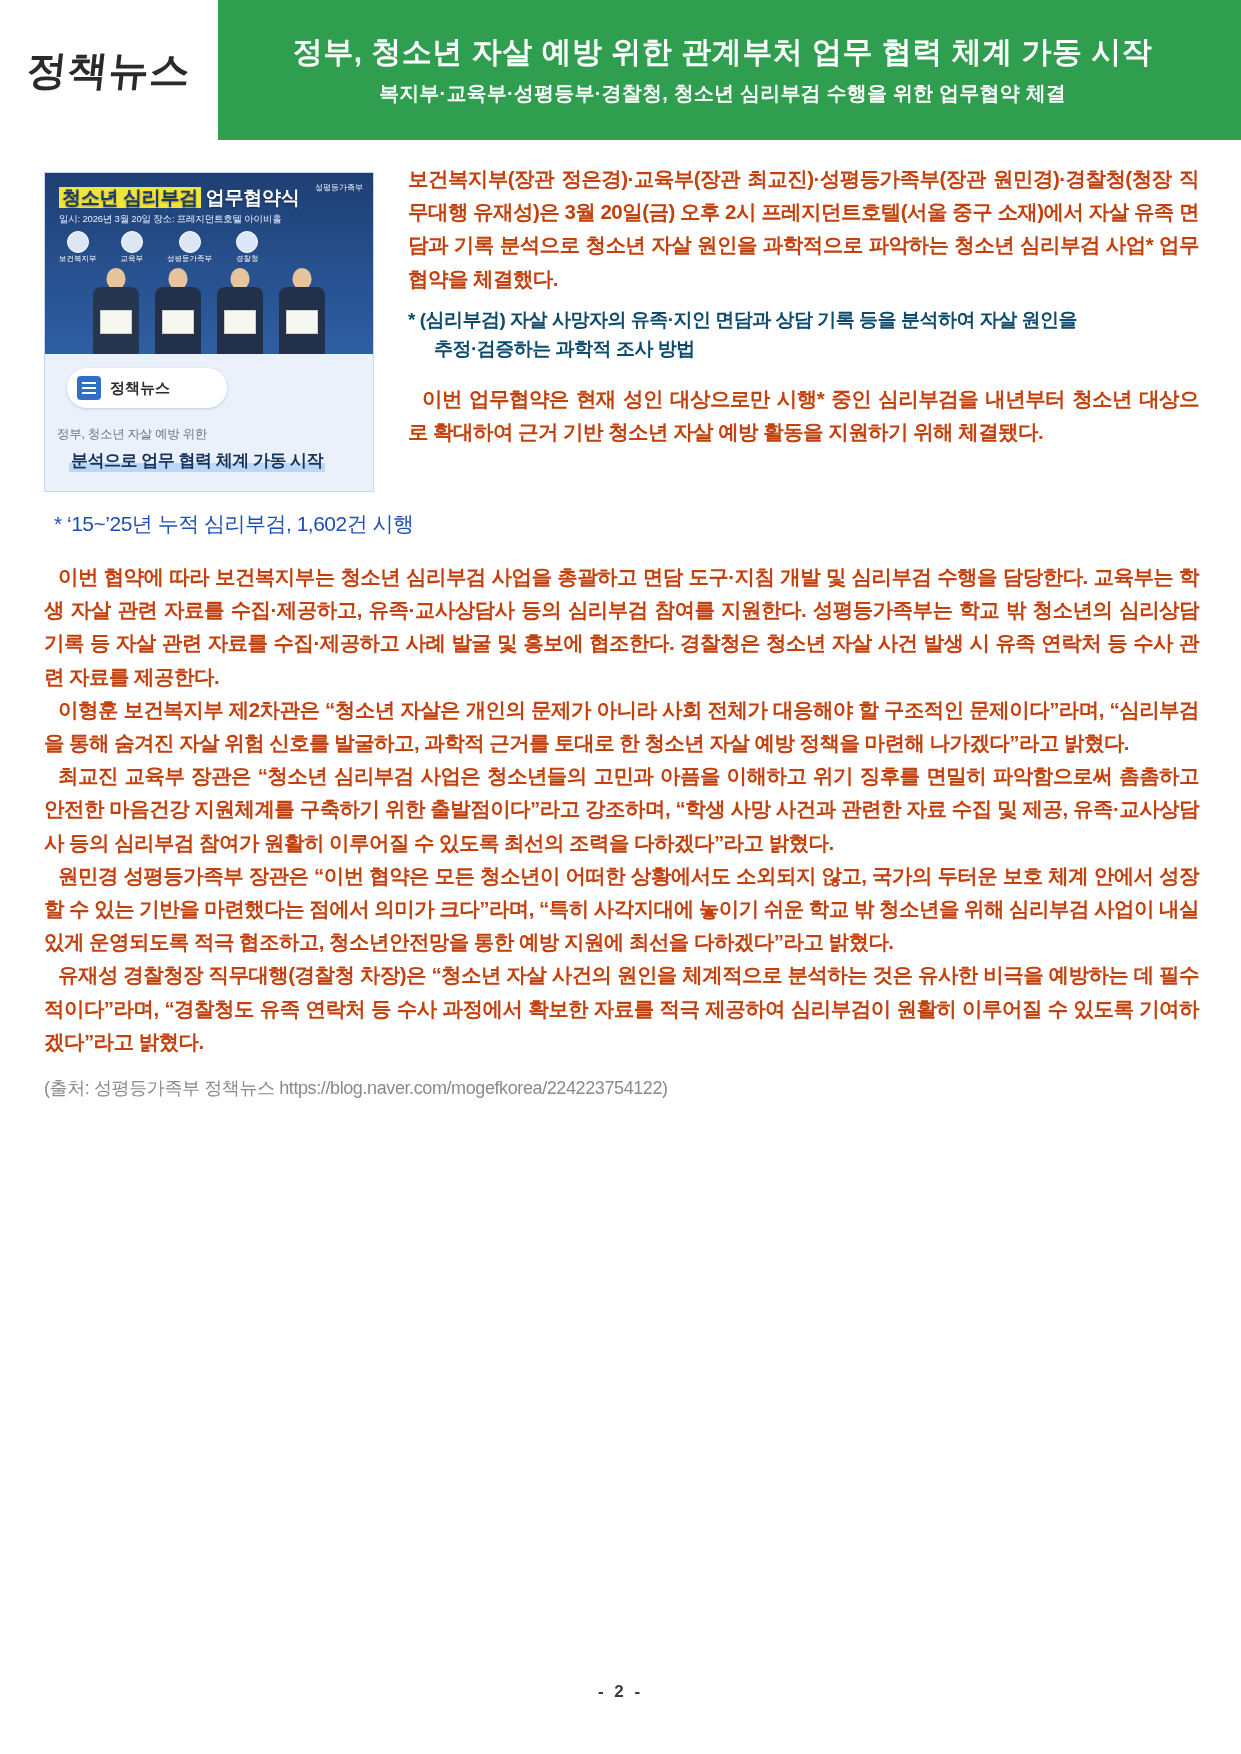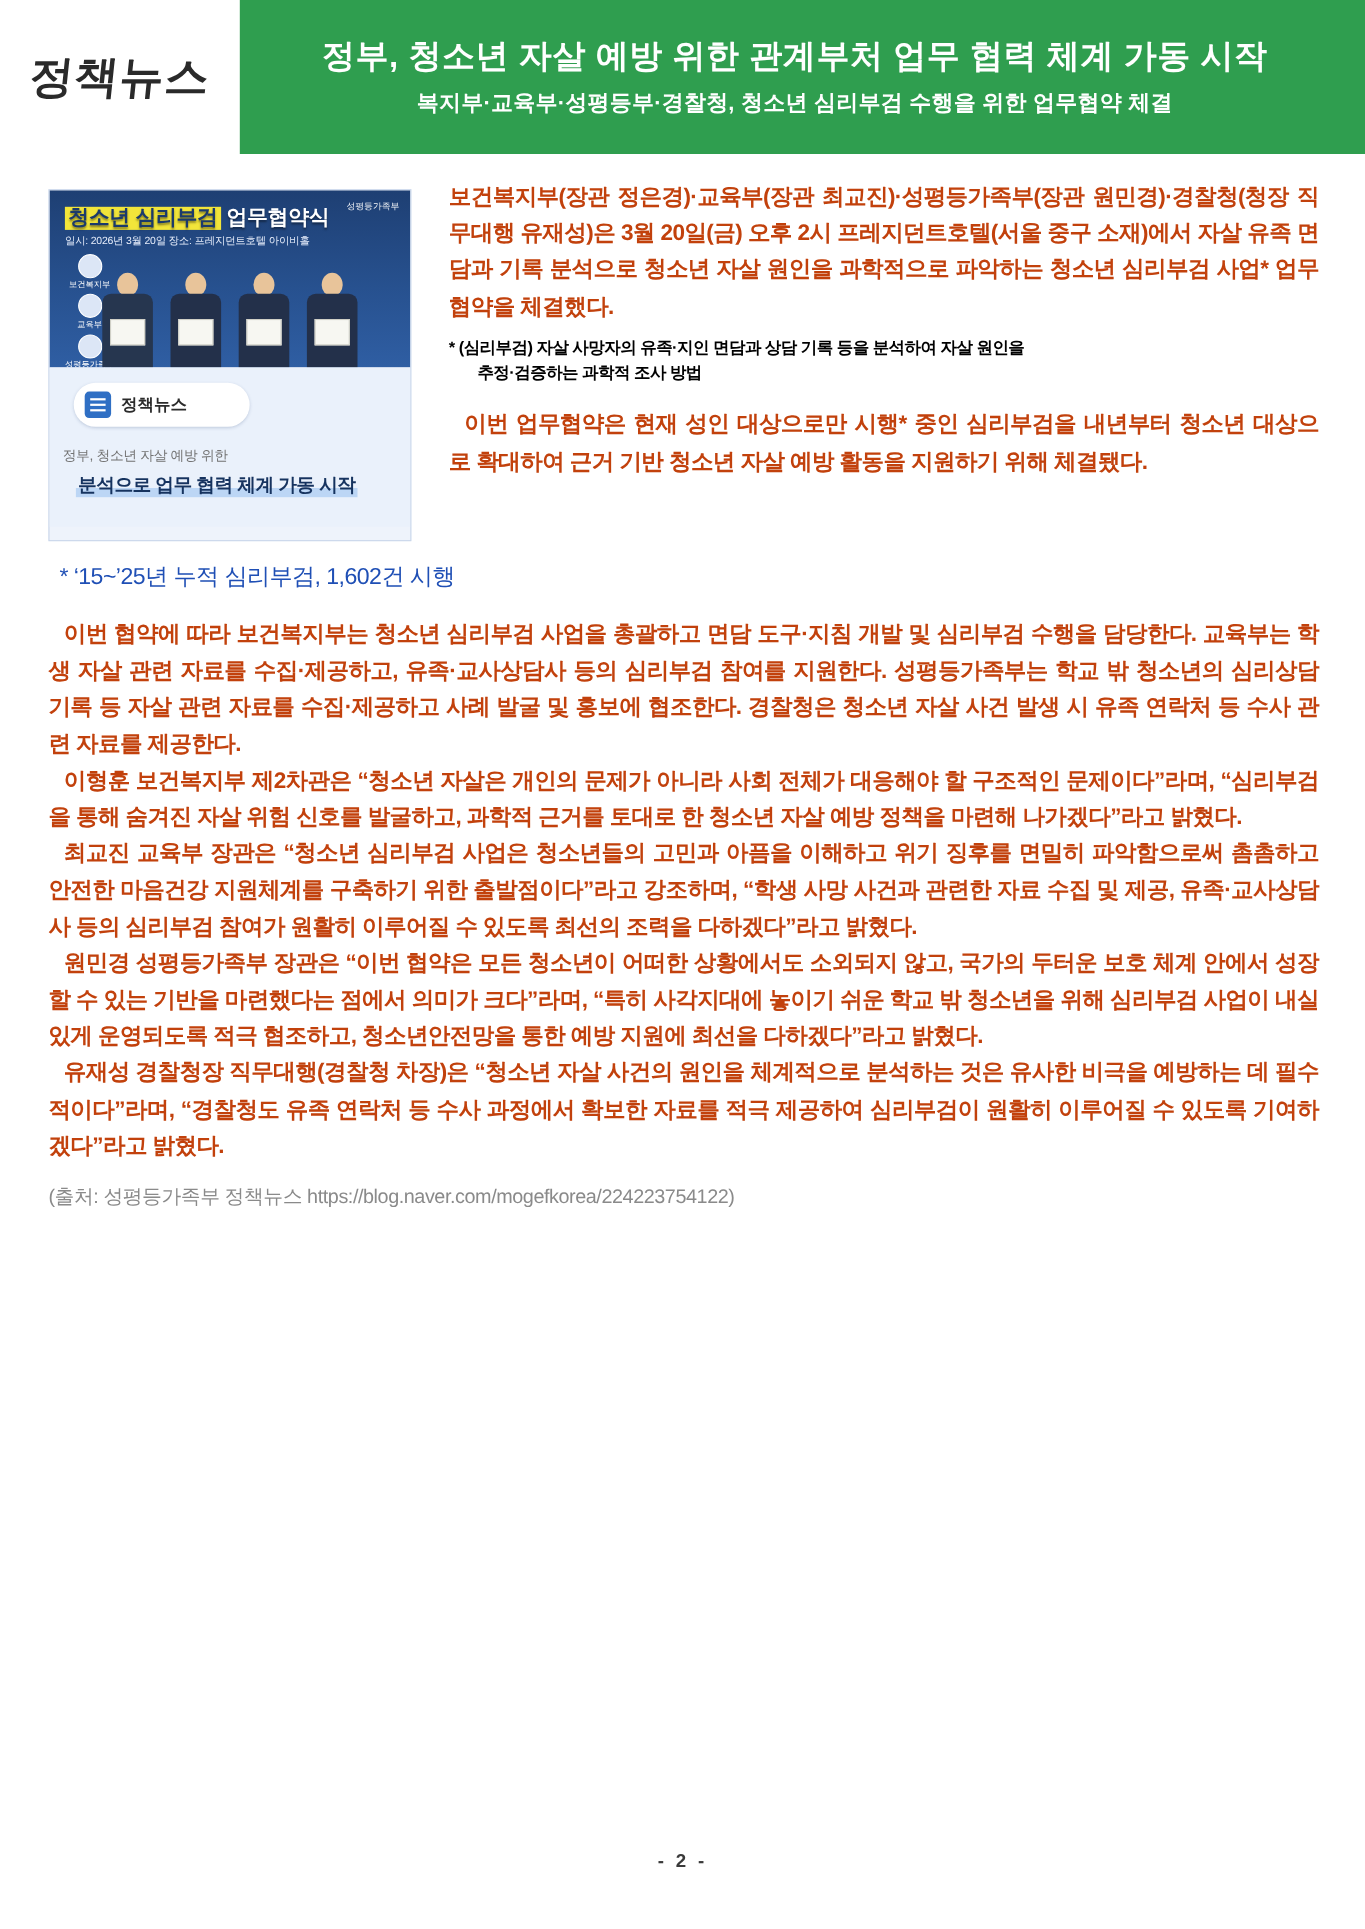--- a/index.html
+++ b/index.html
@@ -98,21 +98,21 @@
     background: #eef3fb;
     border: 1px solid #c9d6ea;
     box-sizing: border-box;
     padding: 0;
     position: relative;
     height: 320px;
     overflow: hidden;
   }
   .thumb-photo {
     position: relative;
-    height: 161px;
+    height: 181px;
     background: linear-gradient(#1e3f73, #27518f 55%, #2f5ea3);
     overflow: hidden;
   }
   .thumb-photo .t-banner {
     position: absolute;
     left: 14px; top: 12px;
     color: #ffffff;
     font-size: 19px;
     font-weight: bold;
     letter-spacing: -0.3px;
@@ -136,22 +136,21 @@
     color: #ffffff;
     font-size: 8px;
     text-align: right;
     line-height: 1.2;
     opacity: .95;
   }
   .thumb-photo .t-seals {
     position: absolute;
     left: 14px; top: 58px;
     display: flex;
-    gap: 4px;
-    flex-direction: column;
+    gap: 24px;
   }
   .thumb-photo .t-seal {
     text-align: center;
     color: #ffffff;
     font-size: 7.5px;
     line-height: 1.1;
   }
   .thumb-photo .t-seal .circ {
     width: 20px; height: 20px;
     border-radius: 50%;
@@ -267,25 +266,25 @@
     line-height: 1.62;
     letter-spacing: -0.55px;
     text-align: justify;
     margin: 0;
     color: #c2410c;
   }
   .p.indent { text-indent: 14px; }
   .p + .p { margin-top: 16px; }
 
   .note {
-    font-size: 15px;
+    font-size: 19px;
     font-weight: bold;
     line-height: 1.55;
     letter-spacing: -0.5px;
-    color: #000000;
+    color: #0c4a6e;
     margin: 10px 0 0 0;
   }
   .note .nind { display: inline-block; padding-left: 26px; }
 
   .note-left {
     font-size: 21px;
     font-weight: normal;
     color: #1f4fb5;
     letter-spacing: -0.5px;
     margin: 18px 0 0 10px;

